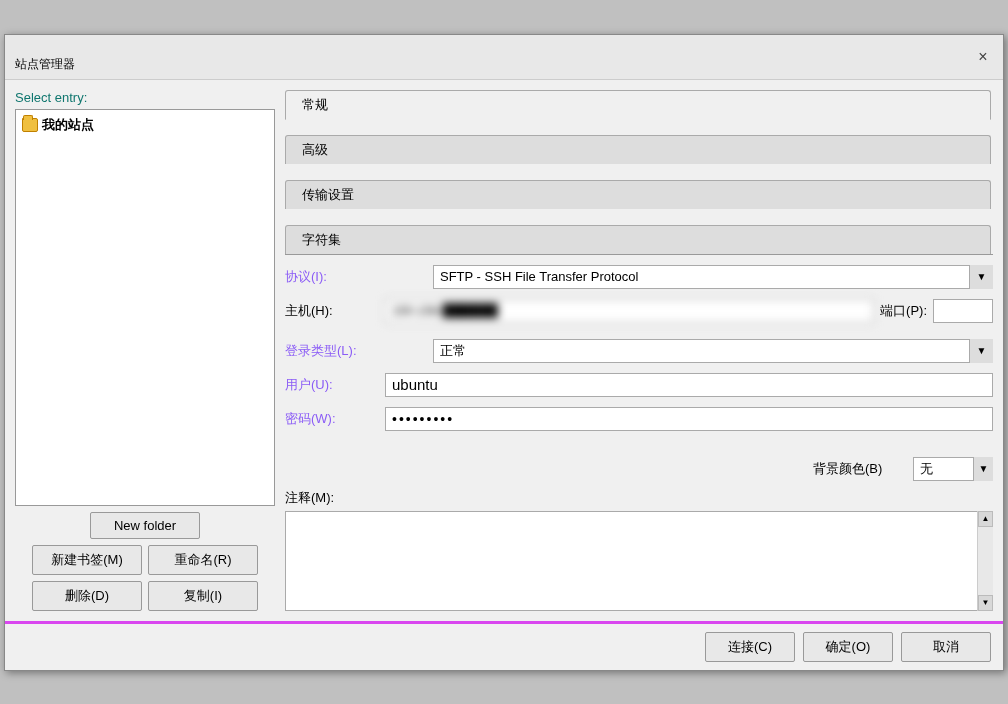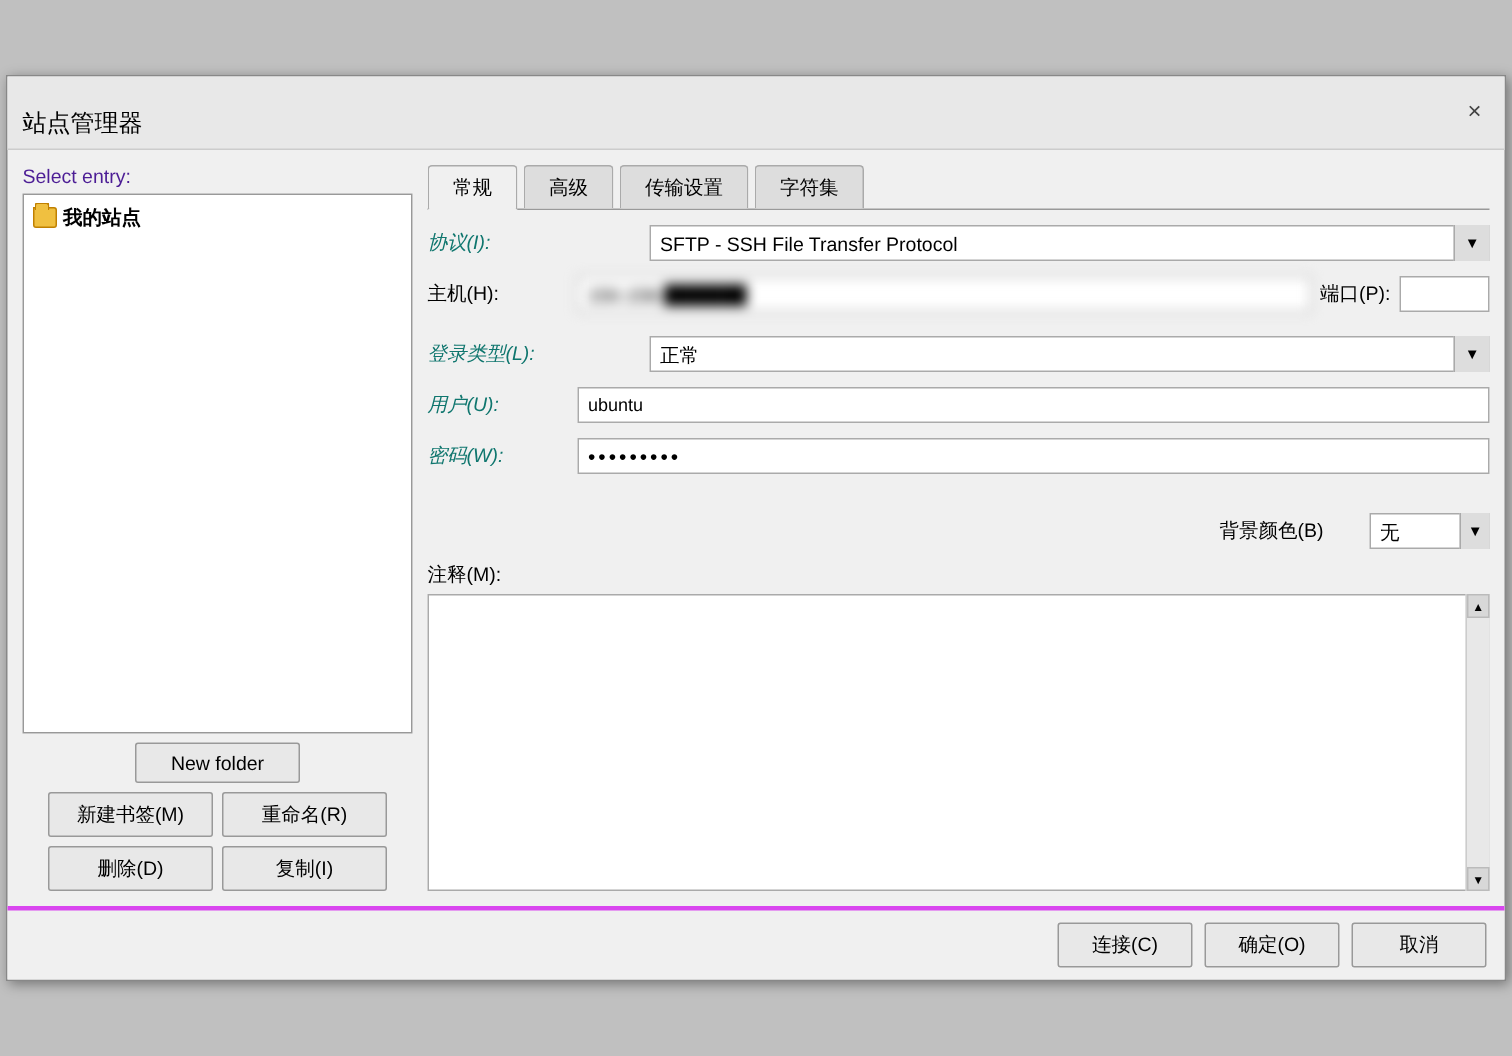--- a/index.html
+++ b/index.html
@@ -24,21 +24,21 @@
     .title-bar {
       background: #e8e8e8;
       border-bottom: 1px solid #ccc;
       padding: 6px 10px;
       display: flex;
       align-items: center;
       justify-content: space-between;
       user-select: none;
     }
     .title-bar-title {
-      font-size: 16px;
+      font-size: 12px;
       font-weight: normal;
       margin-top: 15px;
     }
     .title-bar-close {
       width: 20px;
       height: 20px;
       display: flex;
       align-items: center;
       justify-content: center;
       cursor: pointer;
@@ -57,21 +57,21 @@
     
     .left-panel {
       display: flex;
       flex-direction: column;
       width: 260px;
       flex-shrink: 0;
     }
     .select-entry-label {
       font-size: 13px;
       margin-bottom: 4px;
-      color: #4c1d95;
+      color: #0f766e;
     }
     .tree-view {
       flex: 1;
       border: 1px solid #999;
       background: white;
       padding: 4px;
       min-height: 360px;
       font-weight: bold;
     }
     .tree-item {
@@ -146,22 +146,22 @@
 
     
     .right-panel {
       flex: 1;
       display: flex;
       flex-direction: column;
       min-width: 0;
     }
     .tabs {
       display: flex;
-      flex-direction: row;
-      gap: 2px;
+      flex-direction: column;
+      gap: 16px;
       margin-bottom: 10px;
       border-bottom: 1px solid #999;
     }
     .tab {
       padding: 5px 16px;
       border: 1px solid #aaa;
       border-bottom: none;
       background: #ddd;
       cursor: pointer;
       font-size: 13px;
@@ -182,31 +182,30 @@
       gap: 0;
     }
     .form-row {
       display: flex;
       align-items: center;
       margin-bottom: 10px;
     }
     .form-label {
       width: 100px;
       font-size: 13px;
-      color: #0f766e;
-      flex-shrink: 0;
-      font-style: italic;
+      color: #8b5cf6;
+      flex-shrink: 0;
     }
     .form-input {
       flex: 1;
       height: 24px;
       border: 1px solid #aaa;
       background: white;
       padding: 2px 6px;
-      font-size: 12px;
+      font-size: 15px;
       font-family: inherit;
     }
     .dropdown-wrapper {
       flex: 1;
       position: relative;
       display: flex;
       align-items: center;
       padding-left: 48px;
     }
     .dropdown {

